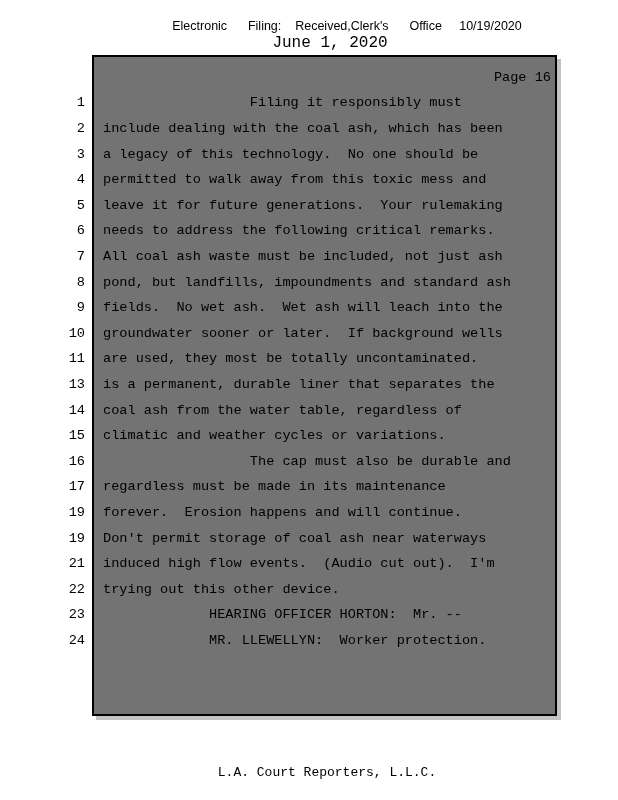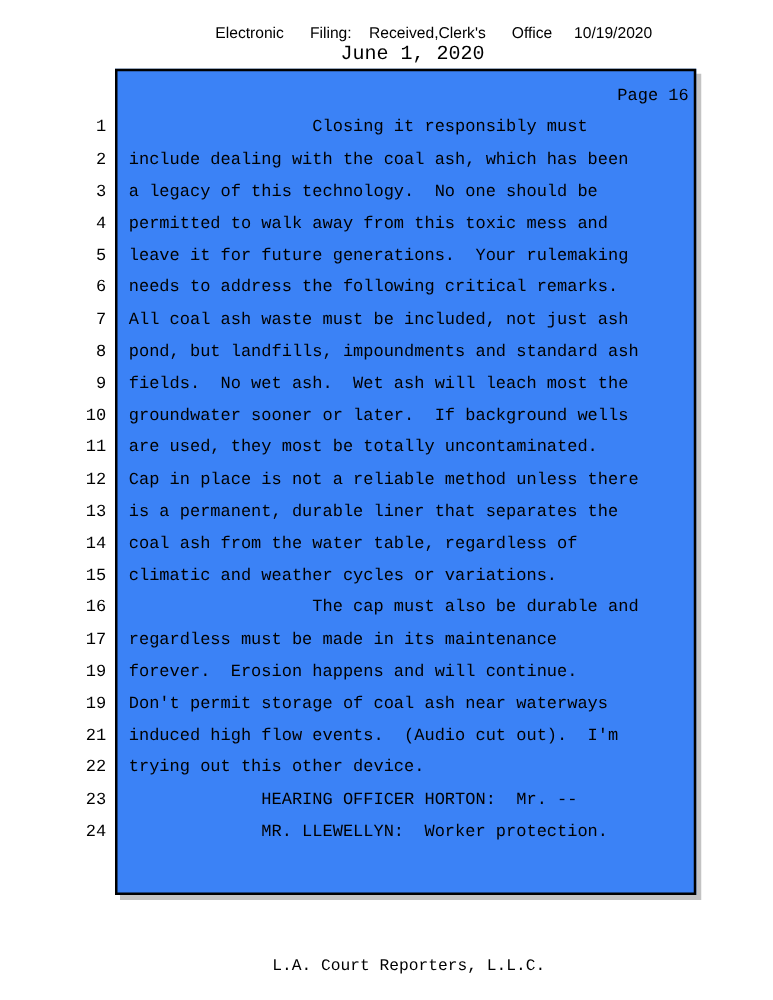--- a/index.html
+++ b/index.html
@@ -38,21 +38,21 @@
     font-size: 16px;
     white-space: pre;
   }
   .page-box {
     position: absolute;
     left: 92px;
     top: 55px;
     width: 461px;
     height: 657px;
     border: 2px solid #000000;
-    background: #3b82f6;
+    background: #737373;
     box-shadow: 4px 4px 0 0 #c3c3c3;
   }
   .page-number {
     position: absolute;
     top: 14px;
     right: 4px;
     font-size: 13.6px;
     line-height: 14px;
     white-space: pre;
   }
@@ -98,21 +98,21 @@
 
 <div class="hearing-date">June 1, 2020</div>
 
 <div class="page-box">
   <div class="page-number">Page 16</div>
 </div>
 
 <div class="lines-layer">
     <div class="t-row">
       <span class="t-num">1</span>
-      <span class="t-text">                  Closing it responsibly must</span>
+      <span class="t-text">                  Filing it responsibly must</span>
     </div>
     <div class="t-row">
       <span class="t-num">2</span>
       <span class="t-text">include dealing with the coal ash, which has been</span>
     </div>
     <div class="t-row">
       <span class="t-num">3</span>
       <span class="t-text">a legacy of this technology.  No one should be</span>
     </div>
     <div class="t-row">
@@ -130,33 +130,29 @@
     <div class="t-row">
       <span class="t-num">7</span>
       <span class="t-text">All coal ash waste must be included, not just ash</span>
     </div>
     <div class="t-row">
       <span class="t-num">8</span>
       <span class="t-text">pond, but landfills, impoundments and standard ash</span>
     </div>
     <div class="t-row">
       <span class="t-num">9</span>
-      <span class="t-text">fields.  No wet ash.  Wet ash will leach most the</span>
+      <span class="t-text">fields.  No wet ash.  Wet ash will leach into the</span>
     </div>
     <div class="t-row">
       <span class="t-num">10</span>
       <span class="t-text">groundwater sooner or later.  If background wells</span>
     </div>
     <div class="t-row">
       <span class="t-num">11</span>
       <span class="t-text">are used, they most be totally uncontaminated.</span>
-    </div>
-    <div class="t-row">
-      <span class="t-num">12</span>
-      <span class="t-text">Cap in place is not a reliable method unless there</span>
     </div>
     <div class="t-row">
       <span class="t-num">13</span>
       <span class="t-text">is a permanent, durable liner that separates the</span>
     </div>
     <div class="t-row">
       <span class="t-num">14</span>
       <span class="t-text">coal ash from the water table, regardless of</span>
     </div>
     <div class="t-row">

